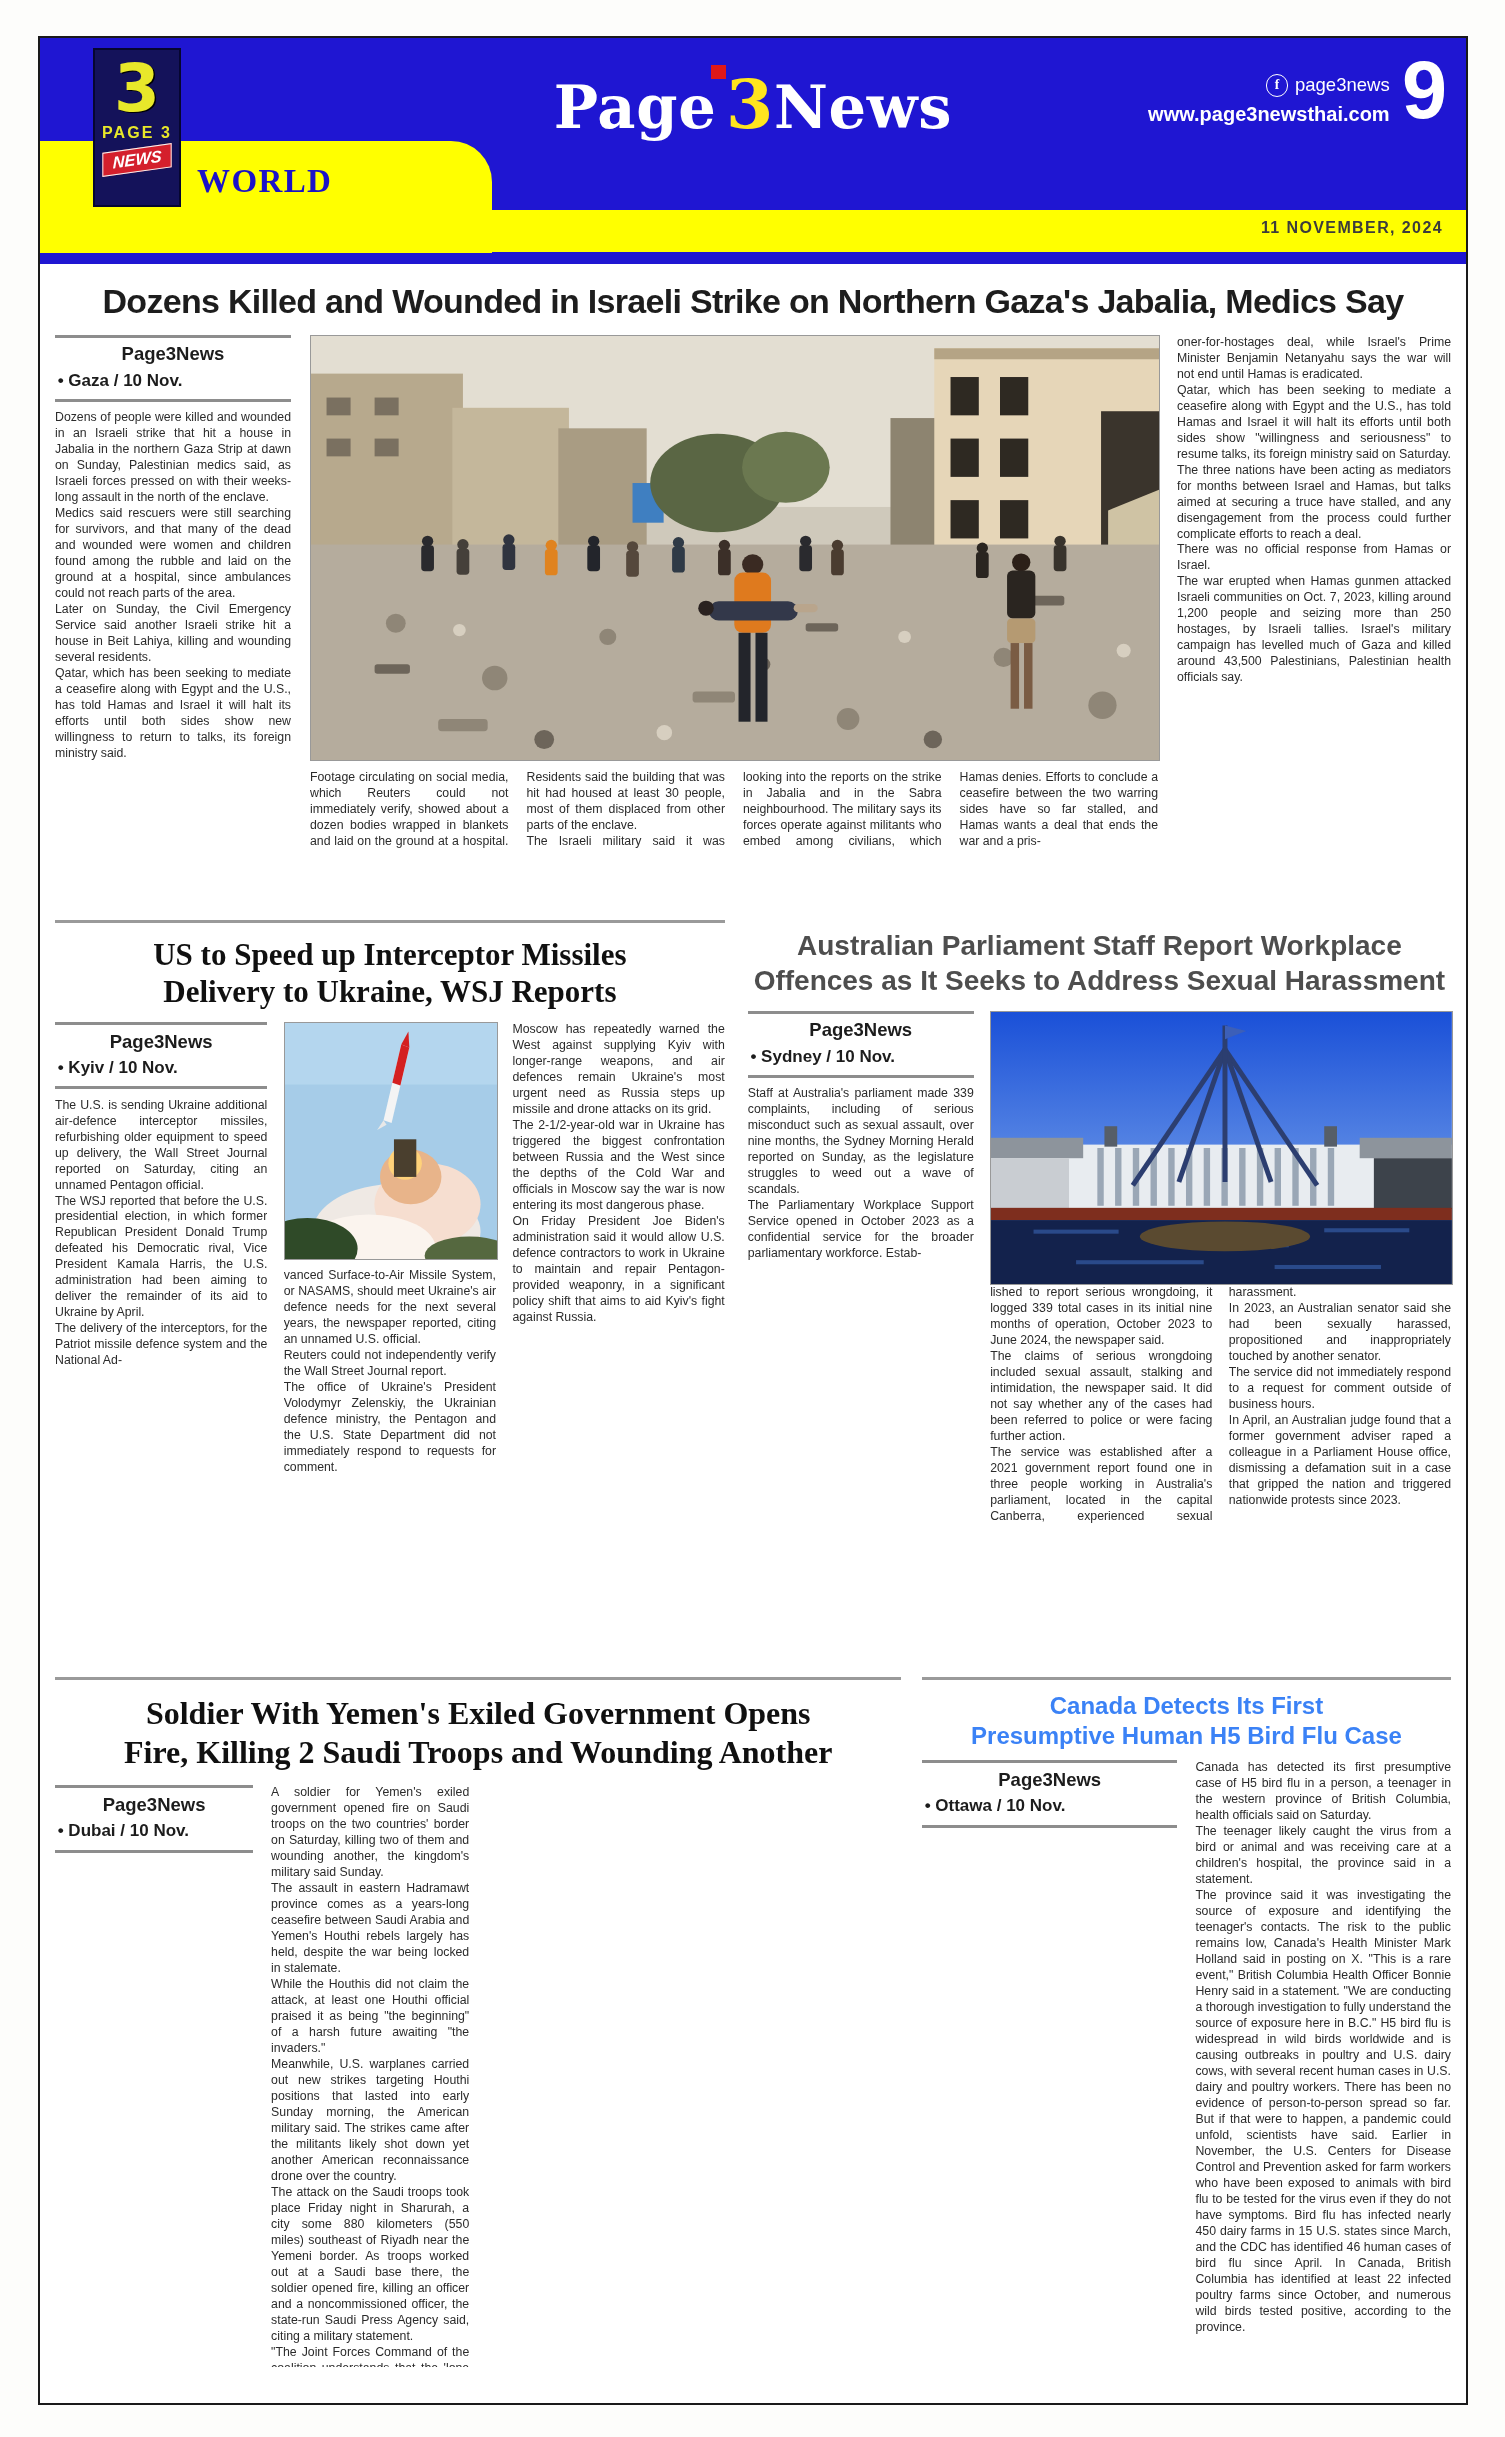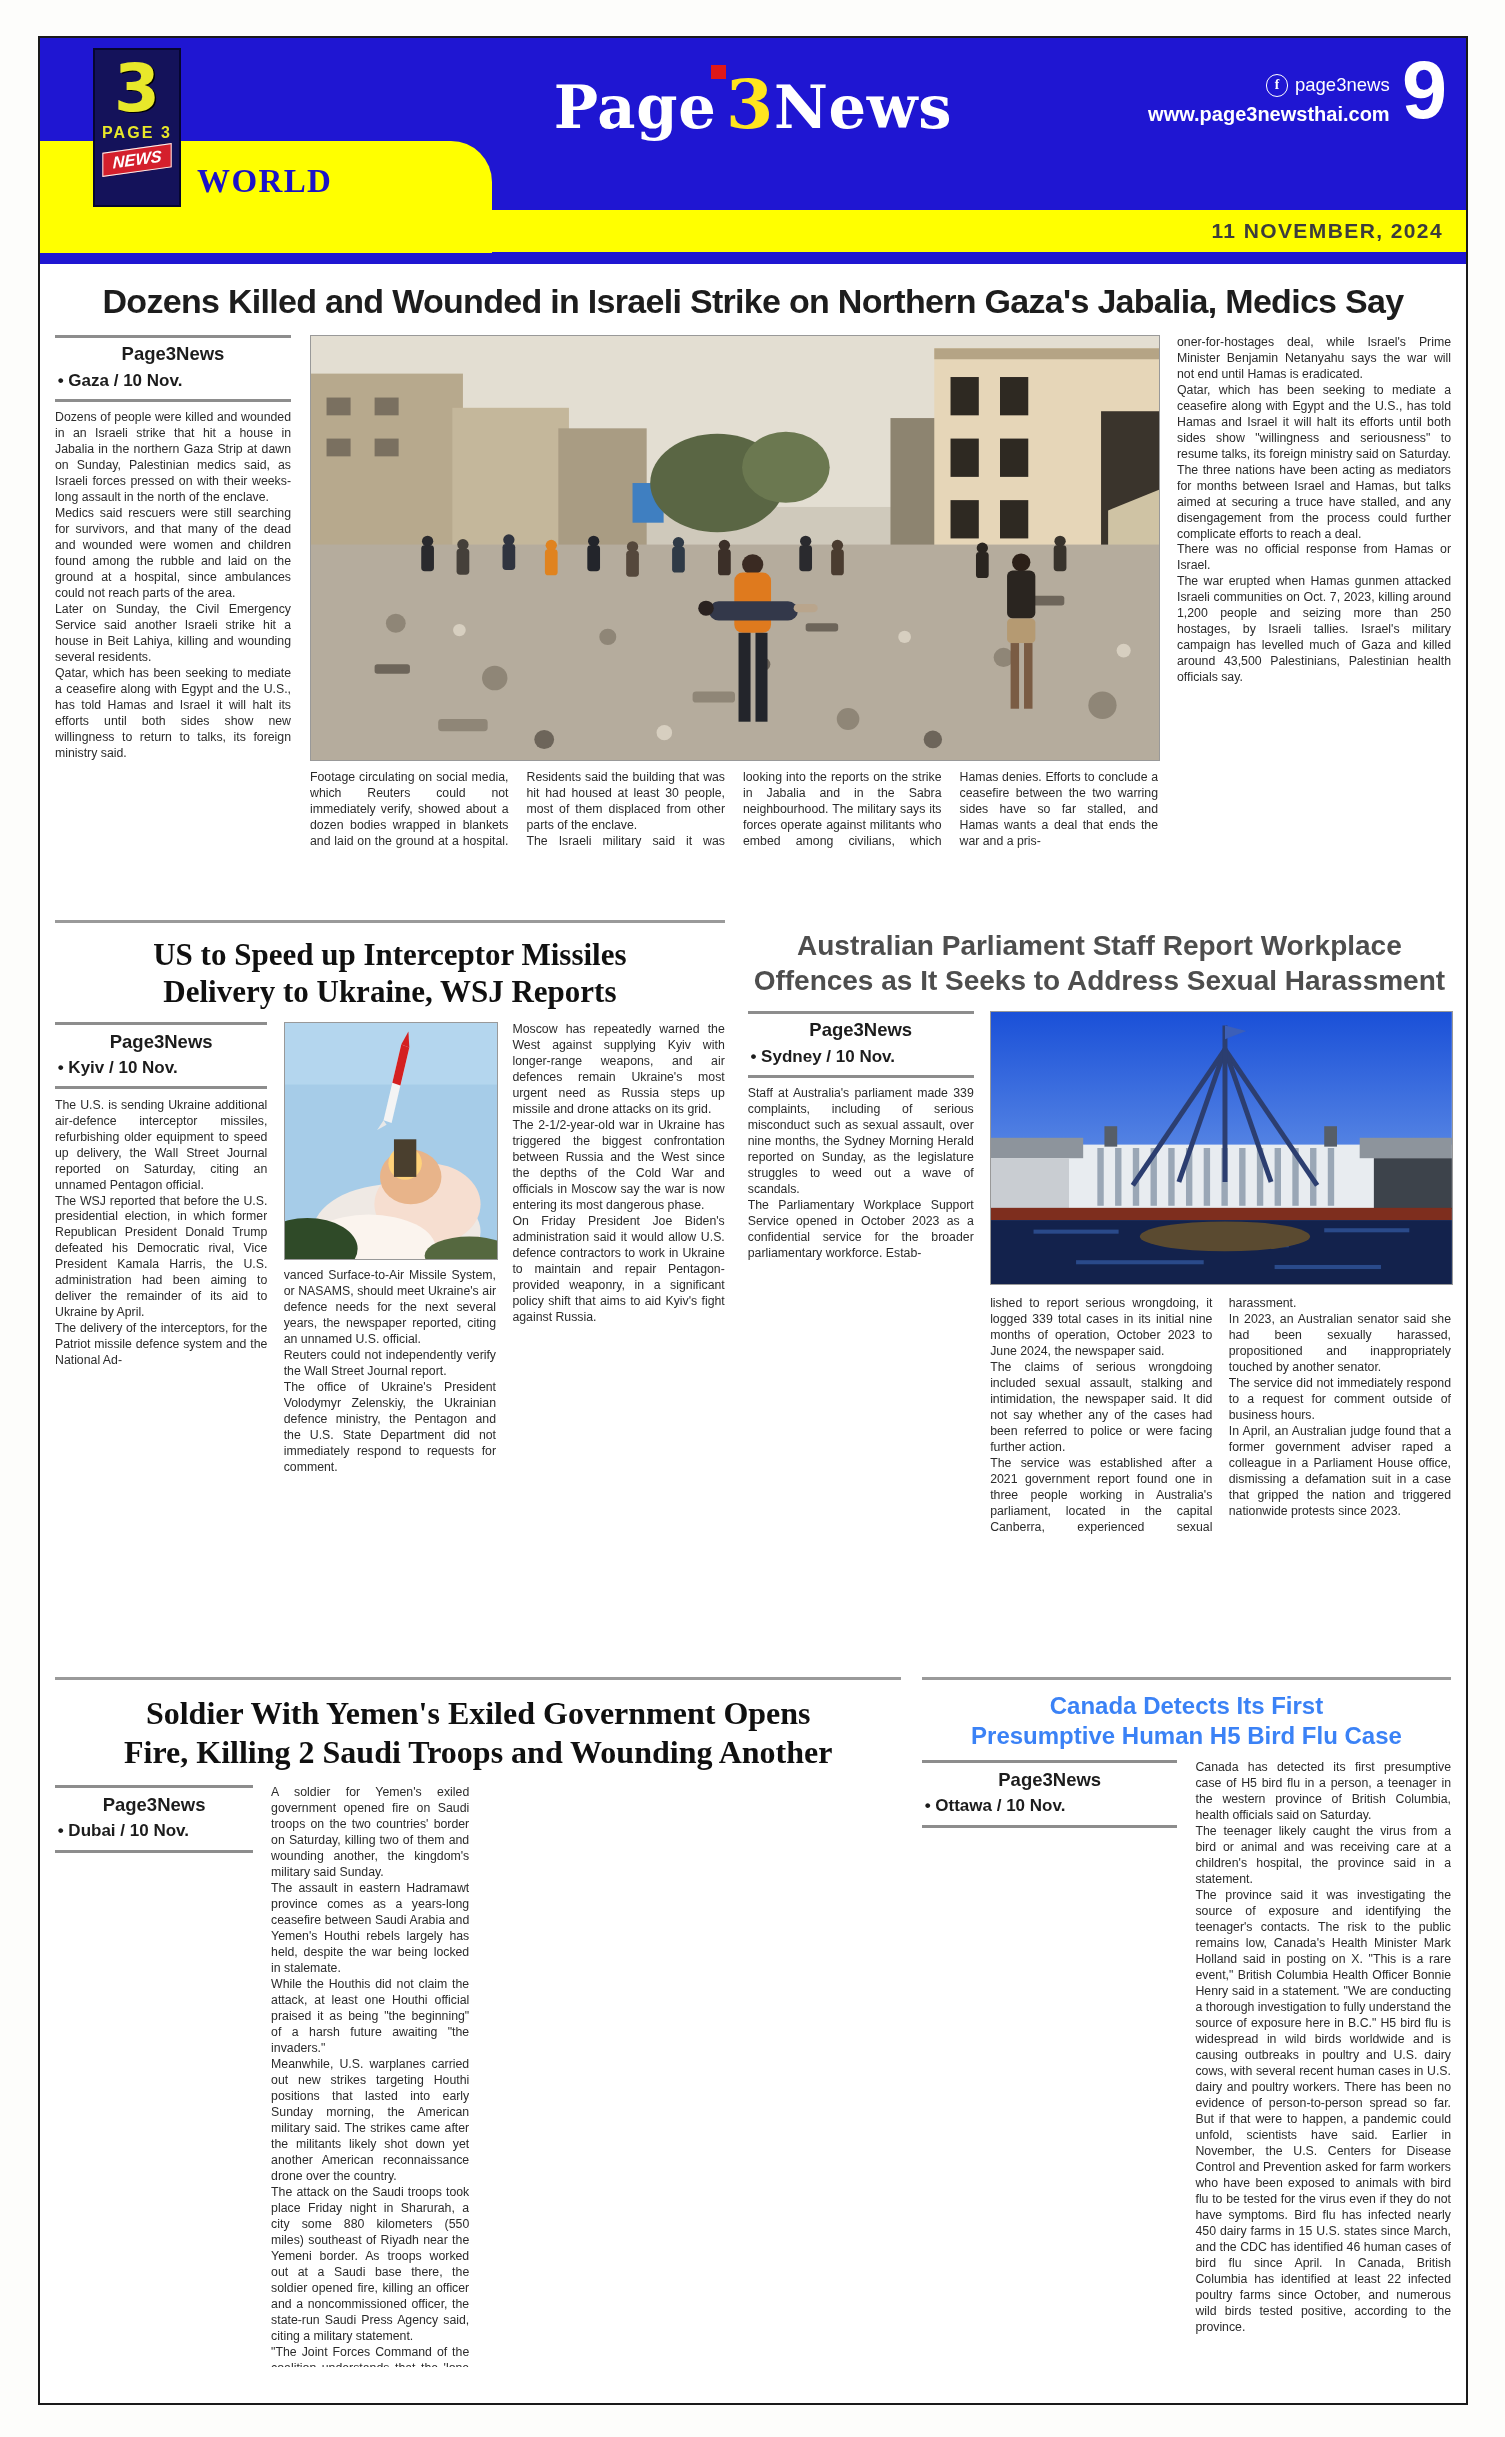--- a/index.html
+++ b/index.html
@@ -33,21 +33,21 @@
                   vertical-align:top;margin-left:-5.5px;margin-top:1.4px;}
   .head-right{position:absolute;right:19px;top:18px;display:flex;align-items:flex-start;gap:12.3px;}
   .head-right-txt{text-align:right;color:#fff;margin-top:18px;}
   .fb-row{display:flex;justify-content:flex-end;align-items:center;gap:6.8px;font-size:18.5px;}
   .fb-icon{width:20.5px;height:20.5px;border:1.4px solid #fff;border-radius:50%;display:inline-flex;
            align-items:center;justify-content:center;font-size:13.7px;font-weight:bold;color:#fff;
            font-family:"Liberation Serif",serif;}
   .site-url{font-size:20px;font-weight:bold;margin-top:6.8px;}
   .page-num{font-size:81px;font-weight:bold;color:#fff;line-height:.85;
             font-family:"Liberation Sans",sans-serif;}
-  .issue-date{position:absolute;right:23px;top:181px;font-size:21px;font-weight:bold;
+  .issue-date{position:absolute;right:23px;top:181px;font-size:16px;font-weight:bold;
               color:#3c3c3c;letter-spacing:1.4px;z-index:4;}
 
   
   .lead-headline{padding:18px 12.3px 5.5px;text-align:center;font-size:34px;font-weight:bold;
                  color:#1d1d1d;letter-spacing:-0.7px;white-space:nowrap;}
   .serif-head{font-family:"Liberation Serif",serif;font-weight:bold;text-align:center;
               color:#101010;white-space:pre-line;margin:5.5px 0 11px;line-height:1.22;}
   .sans-head{font-weight:bold;text-align:center;white-space:pre-line;line-height:1.25;}
   .byline{border-top:3.4px solid #8d8d8d;border-bottom:3.4px solid #8d8d8d;padding:5.5px 2.7px 8.2px;
           margin-bottom:8.2px;break-inside:avoid;}
@@ -69,21 +69,21 @@
           height:758px;box-sizing:border-box;}
   .ukraine{border-top:3.4px solid #9a9a9a;padding-top:6.8px;}
   .ukraine .serif-head{font-size:31px;}
   .uk-body{display:grid;grid-template-columns:1fr 1fr 1fr;gap:16.4px;height:610px;}
   .uk-body .body-txt{height:100%;}
   .uk-mid .body-txt{height:349px;margin-top:8.2px;}
   .australia{padding-top:6.8px;}
   .australia .sans-head{font-size:28px;color:#4e4e4e;margin:1.4px 0 12.3px;}
   .au-body{display:grid;grid-template-columns:226px 1fr;gap:16.4px;height:609px;}
   .au-left .body-txt{height:500px;}
-  .au-below{column-count:2;column-gap:16.4px;height:309px;overflow:hidden;margin-top:11px;}
+  .au-below{column-count:2;column-gap:16.4px;height:309px;overflow:hidden;}
 
   .botrow{display:grid;grid-template-columns:1.6fr 1fr;gap:20.5px;padding:5.5px 15px 0;
           height:741px;box-sizing:border-box;}
   .yemen{border-top:3.4px solid #9a9a9a;padding-top:8.2px;}
   .yemen .serif-head{font-size:32px;margin-bottom:13.7px;}
   .yemen-cols{column-count:4;column-gap:18px;height:582px;overflow:hidden;}
   .canada{border-top:3.4px solid #9a9a9a;padding-top:8.2px;}
   .canada .sans-head{font-size:24px;color:#3b82f6;margin:2.7px 0 9.6px;}
   .canada-cols{column-count:2;column-gap:18px;height:643px;overflow:hidden;}
 </style>

